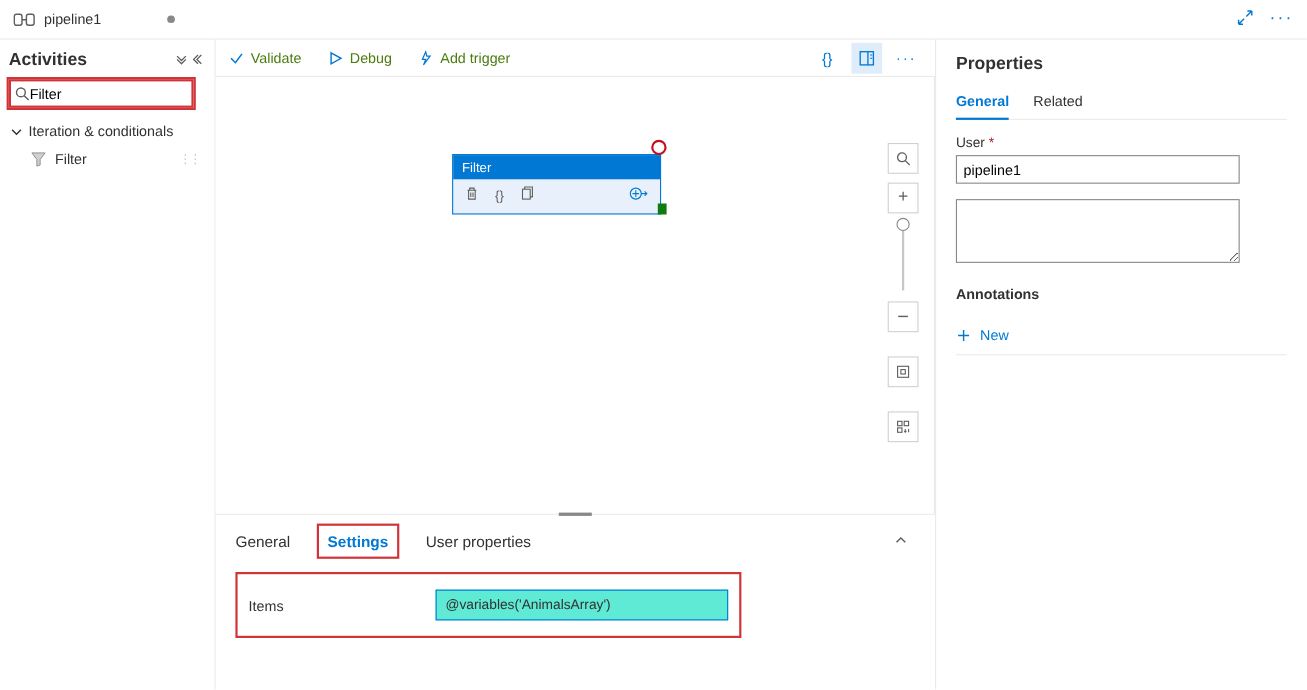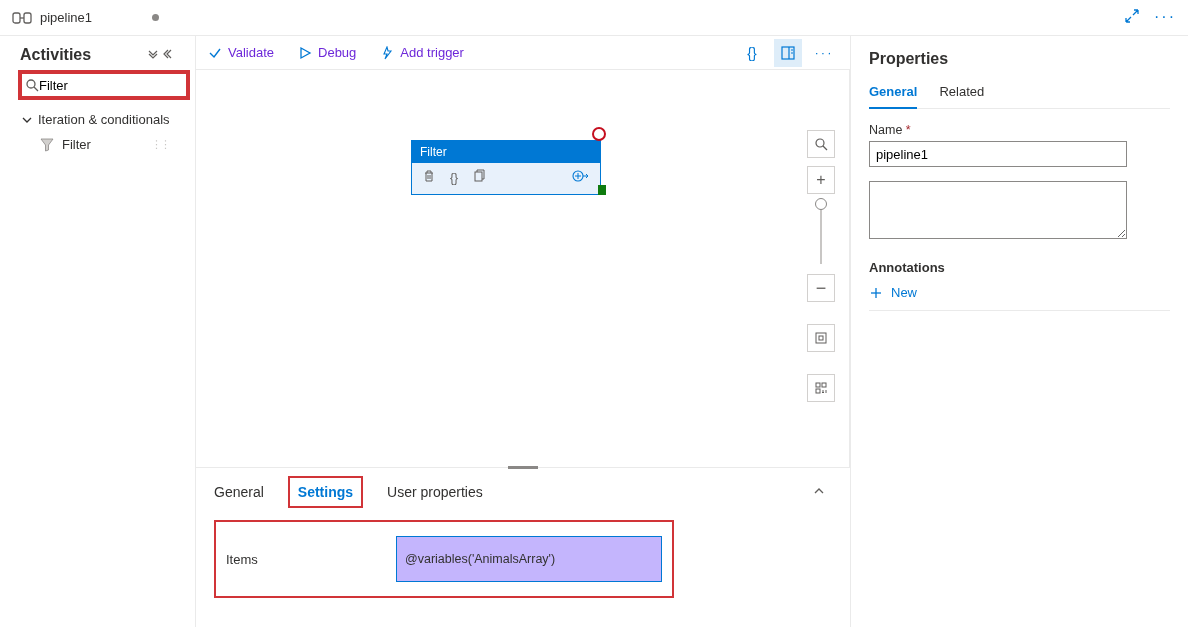--- a/index.html
+++ b/index.html
@@ -5,35 +5,35 @@
   * { box-sizing: border-box; margin: 0; padding: 0; font-family: "Segoe UI", Arial, sans-serif; }
   body { width: 1188px; height: 627px; background: #fff; color: #323130; font-size: 13px; overflow: hidden; }
   .topbar { display: flex; align-items: center; height: 36px; border-bottom: 1px solid #eaeaea; }
   .pipeline-icon { width: 22px; height: 16px; margin: 0 6px 0 12px; display: inline-flex; }
   .tab-title { font-size: 13px; margin-right: 10px; }
   .dirty-dot { width: 7px; height: 7px; border-radius: 50%; background: #8a8886; margin-left: 50px; }
   .topbar-spacer { flex: 1; }
   .topbar-right { display: flex; gap: 14px; padding-right: 12px; }
   .main { display: flex; height: calc(627px - 36px); }
   
-  .sidebar { width: 196px; border-right: 1px solid #eaeaea; padding: 10px 20px; }
+  .sidebar { width: 196px; border-right: 1px solid #eaeaea; padding: 10px 8px; }
   .sidebar-header { display: flex; align-items: center; justify-content: space-between; margin-bottom: 8px; }
   .sidebar-header h2 { font-size: 16px; font-weight: 600; }
   .sidebar-header .chev { display: flex; gap: 4px; color: #605e5c; }
   .search-box { display: flex; align-items: center; border: 1px solid #8a8886; height: 26px; padding: 0 4px; margin-bottom: 10px; width: 168px; }
   .search-box.highlight { outline: 2px solid #e3008c; outline: 2px solid #d13438; border: 2px solid #d13438; padding: 0 3px; }
   .search-box input { border: none; outline: none; font-size: 13px; width: 100%; }
   .act-group { display: flex; align-items: center; gap: 6px; font-size: 13px; padding: 4px 2px; cursor: pointer; }
   .act-item { display: flex; align-items: center; gap: 8px; padding: 6px 6px 6px 20px; font-size: 13px; }
   .funnel { width: 14px; height: 14px; display: inline-flex; }
   .drag-grip { margin-left: auto; color: #c8c6c4; letter-spacing: -2px; font-size: 11px; }
   
   .center { flex: 1; display: flex; flex-direction: column; position: relative; }
   .toolbar { display: flex; align-items: center; height: 34px; border-bottom: 1px solid #eaeaea; padding: 0 12px; gap: 24px; }
-  .toolbar-btn { display: flex; align-items: center; gap: 6px; color: #6d28d9; cursor: pointer; font-size: 13px; }
+  .toolbar-btn { display: flex; align-items: center; gap: 6px; color: #4d7c0f; cursor: pointer; font-size: 13px; }
   .toolbar-btn svg { color: #0078d4; }
   .toolbar-right { margin-left: auto; display: flex; gap: 8px; align-items: center; }
   .toolbar-icon { width: 28px; height: 28px; display: inline-flex; align-items: center; justify-content: center; color: #0078d4; }
   .toolbar-icon.active { background: #deedf9; }
   .canvas { flex: 1; position: relative; background: #fff; border-right: 1px solid #eaeaea; }
   
   .node { position: absolute; left: 215px; top: 70px; width: 190px; border: 1px solid #0078d4; background: #e8f1fb; }
   .node-red-circle { position: absolute; right: -6px; top: -14px; width: 14px; height: 14px; border: 2px solid #c50f1f; border-radius: 50%; background: #fff; }
   .node-handle { position: absolute; right: -6px; top: 44px; width: 8px; height: 10px; background: #0f7b0f; }
   .node-header { background: #0078d4; color: #fff; padding: 4px 8px; font-size: 12px; }
@@ -52,32 +52,32 @@
   .bottom-panel { height: 160px; border-top: 1px solid #eaeaea; padding: 8px 18px; position: relative; }
   .drag-handle { width: 30px; height: 3px; background: #8a8886; position: absolute; top: -2px; left: 50%; transform: translateX(-50%); }
   .btabs { display: flex; gap: 24px; align-items: center; }
   .btab { padding: 8px 0; font-size: 14px; color: #323130; cursor: pointer; }
   .btab.active { color: #0078d4; font-weight: 600; border-bottom: 2px solid #0078d4; }
   .btab.boxed { border: 2px solid #d13438; padding: 6px 8px; }
   .collapse-chev { margin-left: auto; color: #605e5c; padding-right: 6px; }
   .settings-box { margin-top: 12px; border: 2px solid #d13438; padding: 14px 10px; width: 460px; display: flex; flex-direction: column; gap: 14px; }
   .setrow { display: flex; align-items: center; }
   .setlabel { width: 170px; font-size: 13px; }
-  .setinput { flex: 1; height: 46px; border: 1px solid #0078d4; background: #c4b5fd; padding: 0 8px; font-size: 12.5px; color: #323130; outline: none; }
+  .setinput { flex: 1; height: 28px; border: 1px solid #0078d4; background: #5eead4; padding: 0 8px; font-size: 12.5px; color: #323130; outline: none; }
   
   .right { width: 338px; border-left: 1px solid #eaeaea; padding: 14px 18px; }
   .right h2 { font-size: 16px; font-weight: 600; margin-bottom: 16px; }
   .rtabs { display: flex; gap: 22px; border-bottom: 1px solid #eaeaea; margin-bottom: 14px; }
   .rtab { padding-bottom: 8px; font-size: 13px; cursor: pointer; }
   .rtab.active { color: #0078d4; border-bottom: 2px solid #0078d4; font-weight: 600; margin-bottom: -1px; }
   .flabel { font-size: 12.5px; margin-bottom: 4px; display: block; }
   .req { color: #a4262c; }
   .tinput { width: 258px; height: 26px; border: 1px solid #8a8886; padding: 0 6px; font-size: 13px; margin-bottom: 14px; }
   .tarea { width: 258px; height: 58px; border: 1px solid #8a8886; padding: 4px 6px; font-size: 13px; margin-bottom: 18px; resize: both; }
-  .annot { font-size: 13px; font-weight: 600; margin-bottom: 10px; }
+  .annot { font-size: 13px; font-weight: 600; margin-bottom: 22px; }
   .addnew { display: flex; align-items: center; gap: 8px; color: #0078d4; font-size: 13px; cursor: pointer; border-bottom: 1px solid #eaeaea; padding-bottom: 10px; }
   svg { flex-shrink: 0; }
 </style>
 </head>
 <body>
 
 <div class="topbar">
   <span class="pipeline-icon">
     <svg viewBox="0 0 22 16" width="22" height="16">
         <rect x="1" y="3" width="7" height="10" rx="2" fill="none" stroke="#605e5c" stroke-width="1.3"></rect>
@@ -240,21 +240,21 @@
       </div>
     </div>
   </div>
 
   <div class="right">
     <h2>Properties</h2>
     <div class="rtabs">
       <div class="rtab active">General</div>
       <div class="rtab">Related</div>
     </div>
-    <label class="flabel"><span>Name</span> <span class="req">*</span></label>
+    <label class="flabel"><span>User</span> <span class="req">*</span></label>
     <input class="tinput" value="pipeline1" style="">
     <textarea class="tarea" style=""></textarea>
     <div class="annot">Annotations</div>
     <div class="addnew">
       <svg width="14" height="14" viewBox="0 0 14 14">
           <line x1="7" y1="2" x2="7" y2="12" stroke="#0078d4" stroke-width="1.3"></line>
           <line x1="2" y1="7" x2="12" y2="7" stroke="#0078d4" stroke-width="1.3"></line>
         </svg>
       <span>New</span>
     </div>

